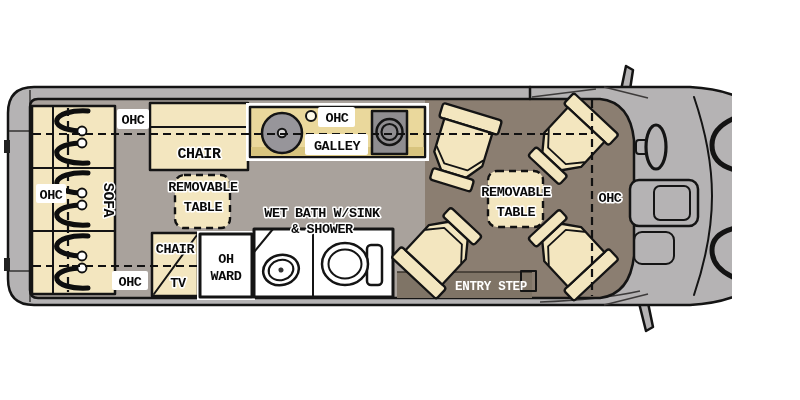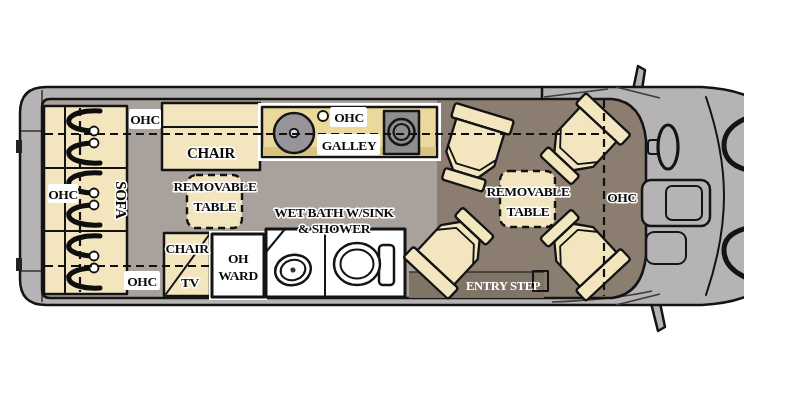--- a/index.html
+++ b/index.html
@@ -1,17 +1,17 @@
 <!DOCTYPE html>
 <html style="--c-van_body: #b5b3b4; --c-floor_rear: #a9a29c; --c-floor_lounge: #8b7e71; --c-furniture: #f3e6bf; --c-counter: #ead89c; --c-counter_edge: #d8c47e; --c-appliance: #97959a; --c-entry_step: #7f7466; --c-outline: #141414; --c-bath: #ffffff;"><head>
 <meta charset="utf-8">
 <style>
   html,body{margin:0;padding:0;background:#ffffff;}
   .stage{position:relative;width:732px;height:400px;background:#ffffff;overflow:hidden;
-         font-family:Liberation Serif, serif;padding-left:12px;}
+         font-family:Liberation Mono, monospace;}
   svg{display:block}
   
   .outl{stroke:#141414;stroke-width:2.5;stroke-linejoin:round;stroke-linecap:round;}
   .outl3{stroke:#141414;stroke-width:3;stroke-linejoin:round;}
   .thin{stroke:#141414;stroke-width:2;stroke-linejoin:round;stroke-linecap:round;fill:none;}
   .seam{stroke:#3c3a3a;stroke-width:1.6;fill:none;}
   
   .body-gray{fill:var(--c-van_body,#b5b3b4);}
   .floor-rear{fill:var(--c-floor_rear,#a9a29c);}
   .floor-lounge{fill:var(--c-floor_lounge,#8b7e71);}

